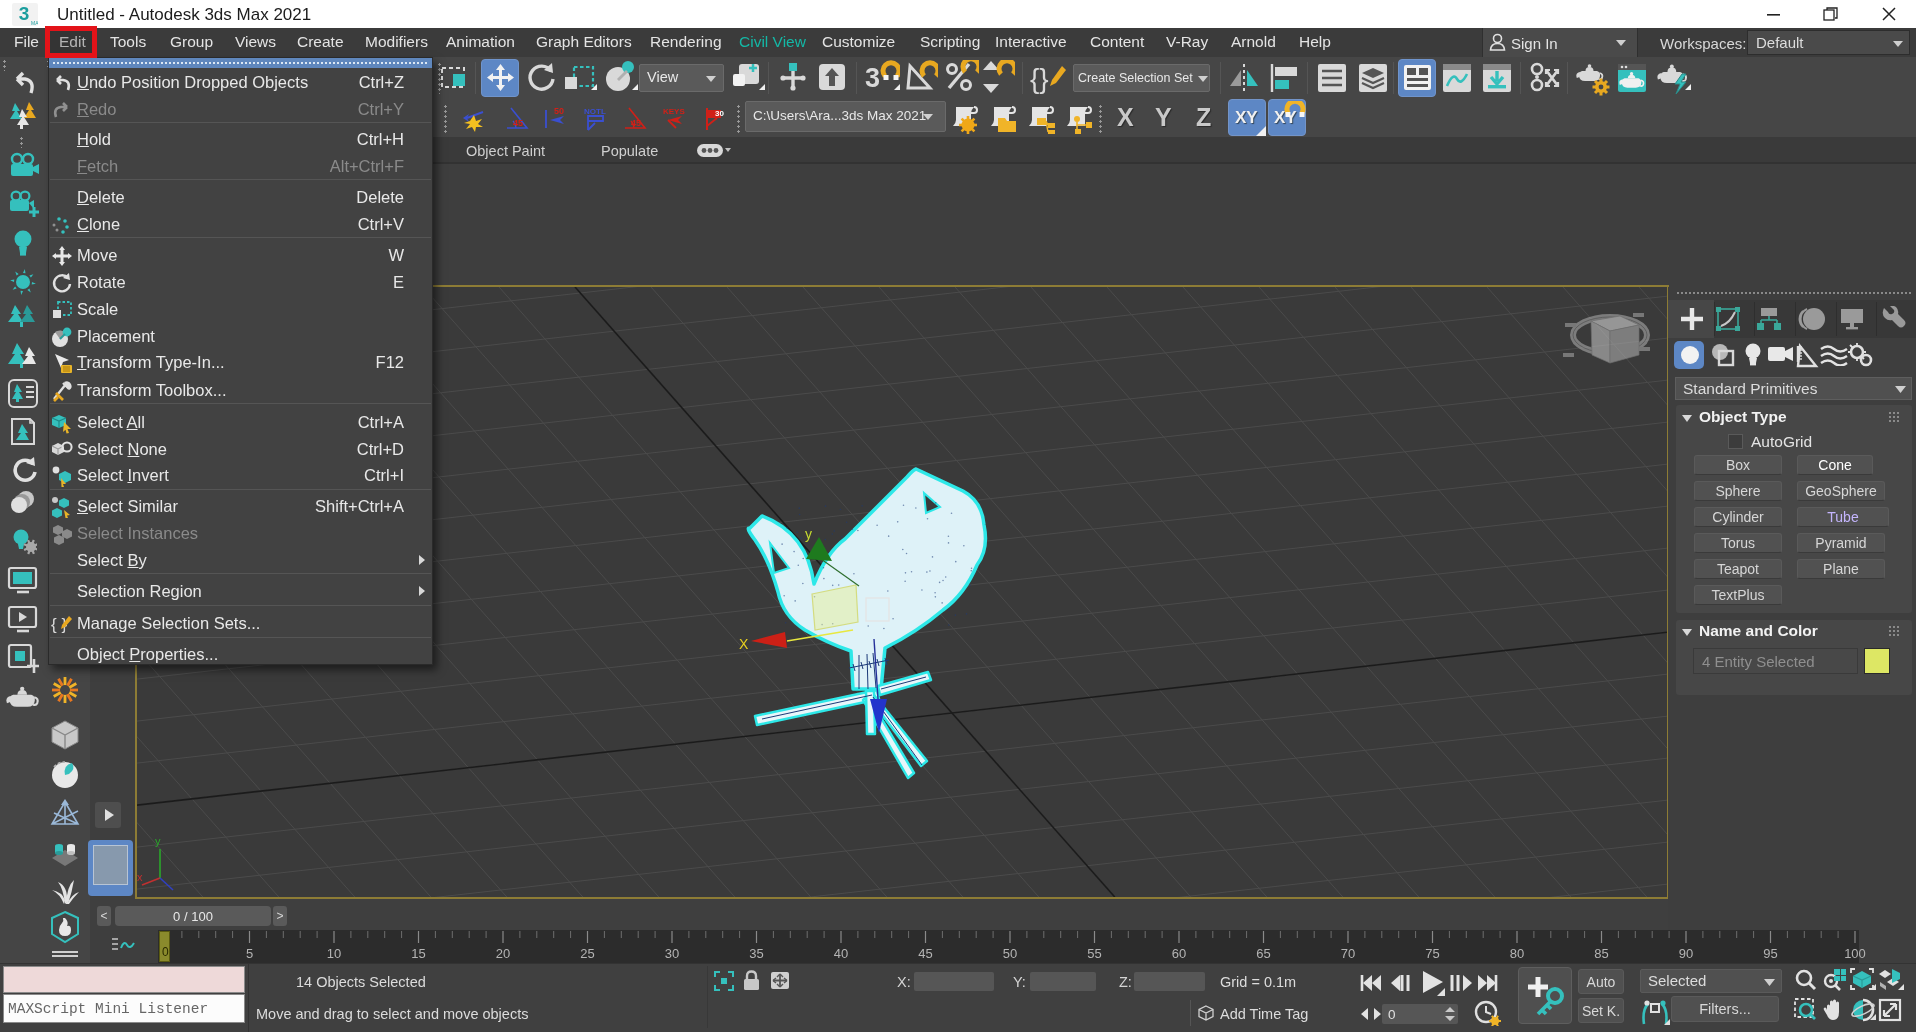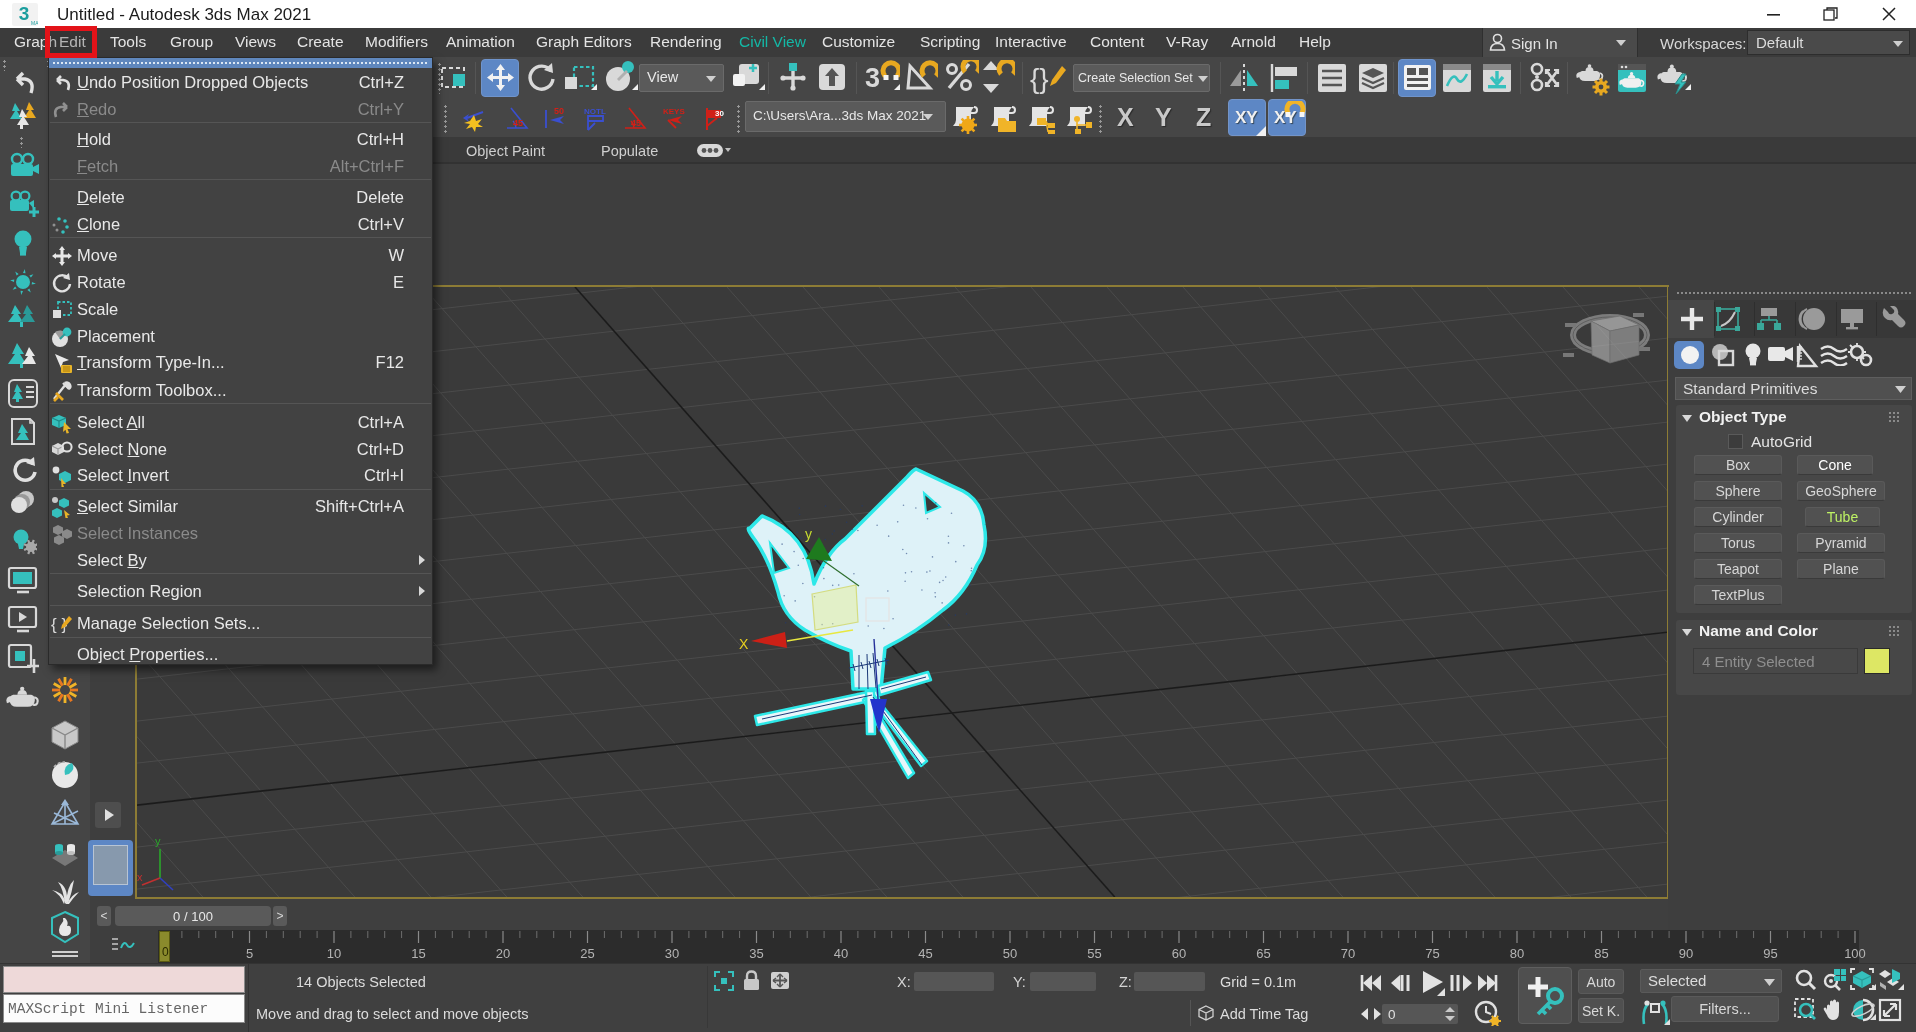--- a/index.html
+++ b/index.html
@@ -26,21 +26,21 @@
 <svg class="abs" style="left:1766px;top:7px;" width="16" height="14" viewBox="0 0 16 14">
     <rect x="1" y="7" width="13" height="1.6" fill="#222"></rect>
   </svg>
 <svg class="abs" style="left:1823px;top:7px;" width="16" height="14" viewBox="0 0 16 14">
     <path d="M4 3 L4 1 L14 1 L14 11 L12 11" fill="none" stroke="#222" stroke-width="1.3"></path>
     <rect x="1" y="3" width="10" height="10" fill="#fff" stroke="#222" stroke-width="1.3"></rect>
   </svg>
 <svg class="abs" style="left:1881px;top:7px;" width="16" height="14" viewBox="0 0 16 14">
     <path d="M2 1 L14 13 M14 1 L2 13" stroke="#222" stroke-width="1.5"></path>
   </svg>
-<div class="abs txt" style="left:14px;top:33px;font-size:15.5px;color:#e4e4e4;">Graph</div>
+<div class="abs txt" style="left:14px;top:33px;font-size:15.5px;color:#e4e4e4;">File</div>
 <div class="abs txt" style="left:59px;top:33px;font-size:15.5px;color:#e4e4e4;">Edit</div>
 <div class="abs txt" style="left:110px;top:33px;font-size:15.5px;color:#e4e4e4;">Tools</div>
 <div class="abs txt" style="left:170px;top:33px;font-size:15.5px;color:#e4e4e4;">Group</div>
 <div class="abs txt" style="left:235px;top:33px;font-size:15.5px;color:#e4e4e4;">Views</div>
 <div class="abs txt" style="left:297px;top:33px;font-size:15.5px;color:#e4e4e4;">Create</div>
 <div class="abs txt" style="left:365px;top:33px;font-size:15.5px;color:#e4e4e4;">Modifiers</div>
 <div class="abs txt" style="left:446px;top:33px;font-size:15.5px;color:#e4e4e4;">Animation</div>
 <div class="abs txt" style="left:536px;top:33px;font-size:15.5px;color:#e4e4e4;">Graph Editors</div>
 <div class="abs txt" style="left:650px;top:33px;font-size:15.5px;color:#e4e4e4;">Rendering</div>
 <div class="abs txt" style="left:739px;top:33px;font-size:15.5px;color:#14b8a6;">Civil View</div>
@@ -795,21 +795,21 @@
   </svg>
 <div class="abs txt" style="left:1699px;top:408px;font-size:15.5px;color:#f2f2f2;font-weight:bold;">Object Type</div>
 <div class="abs" style="left:1888px;top:411px;width:12px;height:12px;background-image:radial-gradient(circle,#8a8a8a 30%,transparent 36%);background-size:4px 4px;"></div>
 <div class="abs" style="left:1728px;top:434px;width:15px;height:15px;background:#3c3c3c;border:1px solid #5a5a5a;"></div>
 <div class="abs txt" style="left:1751px;top:433px;font-size:15.5px;color:#e4e4e4;">AutoGrid</div>
 <div class="abs" style="left:1694px;top:455px;width:88px;height:20px;background:#515151;border-radius:3px;border:1px solid #5a5a5a;border-bottom-color:#3a3a3a;color:#d6d6d6;font-size:14px;display:flex;align-items:center;justify-content:center;">Box</div>
 <div class="abs" style="left:1797px;top:455px;width:76px;height:20px;background:#515151;border-radius:3px;border:1px solid #5a5a5a;border-bottom-color:#3a3a3a;color:#ffffff;font-size:14px;display:flex;align-items:center;justify-content:center;">Cone</div>
 <div class="abs" style="left:1694px;top:481px;width:88px;height:20px;background:#515151;border-radius:3px;border:1px solid #5a5a5a;border-bottom-color:#3a3a3a;color:#d6d6d6;font-size:14px;display:flex;align-items:center;justify-content:center;">Sphere</div>
 <div class="abs" style="left:1797px;top:481px;width:88px;height:20px;background:#515151;border-radius:3px;border:1px solid #5a5a5a;border-bottom-color:#3a3a3a;color:#d6d6d6;font-size:14px;display:flex;align-items:center;justify-content:center;">GeoSphere</div>
 <div class="abs" style="left:1694px;top:507px;width:88px;height:20px;background:#515151;border-radius:3px;border:1px solid #5a5a5a;border-bottom-color:#3a3a3a;color:#d6d6d6;font-size:14px;display:flex;align-items:center;justify-content:center;">Cylinder</div>
-<div class="abs" style="left:1797px;top:507px;width:75px;height:20px;background:#515151;border-radius:3px;border:1px solid #5a5a5a;border-bottom-color:#3a3a3a;color:#bef264;font-size:14px;display:flex;align-items:center;justify-content:center;margin-left:8px;">Tube</div>
+<div class="abs" style="left:1797px;top:507px;width:92px;height:20px;background:#515151;border-radius:3px;border:1px solid #5a5a5a;border-bottom-color:#3a3a3a;color:#c4b5fd;font-size:14px;display:flex;align-items:center;justify-content:center;">Tube</div>
 <div class="abs" style="left:1694px;top:533px;width:88px;height:20px;background:#515151;border-radius:3px;border:1px solid #5a5a5a;border-bottom-color:#3a3a3a;color:#d6d6d6;font-size:14px;display:flex;align-items:center;justify-content:center;">Torus</div>
 <div class="abs" style="left:1797px;top:533px;width:88px;height:20px;background:#515151;border-radius:3px;border:1px solid #5a5a5a;border-bottom-color:#3a3a3a;color:#d6d6d6;font-size:14px;display:flex;align-items:center;justify-content:center;">Pyramid</div>
 <div class="abs" style="left:1694px;top:559px;width:88px;height:20px;background:#515151;border-radius:3px;border:1px solid #5a5a5a;border-bottom-color:#3a3a3a;color:#d6d6d6;font-size:14px;display:flex;align-items:center;justify-content:center;">Teapot</div>
 <div class="abs" style="left:1797px;top:559px;width:88px;height:20px;background:#515151;border-radius:3px;border:1px solid #5a5a5a;border-bottom-color:#3a3a3a;color:#d6d6d6;font-size:14px;display:flex;align-items:center;justify-content:center;">Plane</div>
 <div class="abs" style="left:1694px;top:585px;width:88px;height:20px;background:#515151;border-radius:3px;border:1px solid #5a5a5a;border-bottom-color:#3a3a3a;color:#d6d6d6;font-size:14px;display:flex;align-items:center;justify-content:center;">TextPlus</div>
 <div class="abs" style="left:1676px;top:620px;width:236px;height:75px;background:#474747;border-radius:3px;"></div>
 <svg class="abs" style="left:1681px;top:627px;" width="12" height="10" viewBox="0 0 12 10">
     <path d="M1 2 L11 2 L6 9 Z" fill="#d8d8d8"></path>
   </svg>
 <div class="abs txt" style="left:1699px;top:622px;font-size:15.5px;color:#f2f2f2;font-weight:bold;">Name and Color</div>

